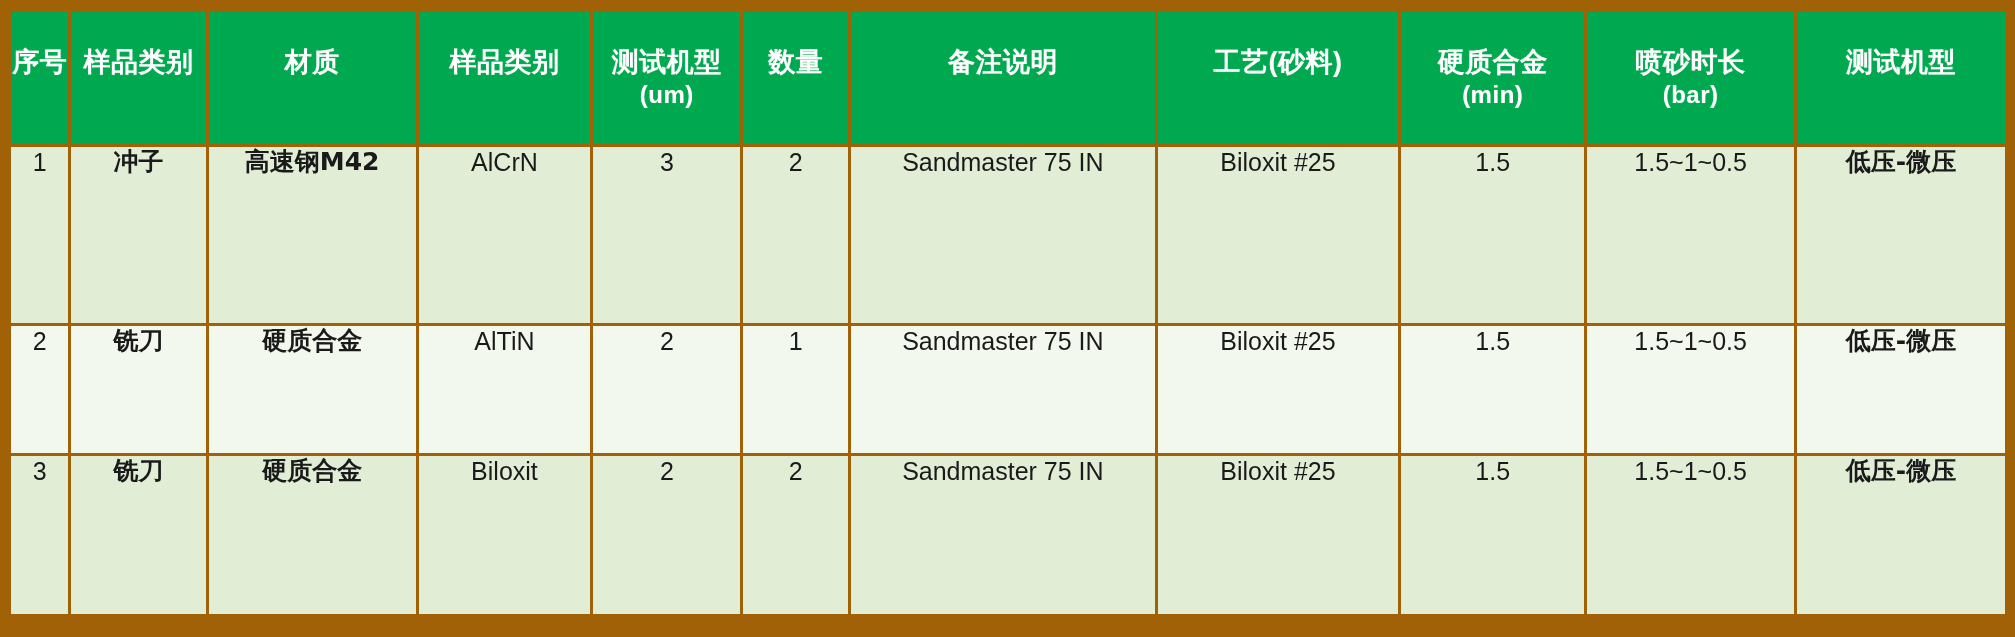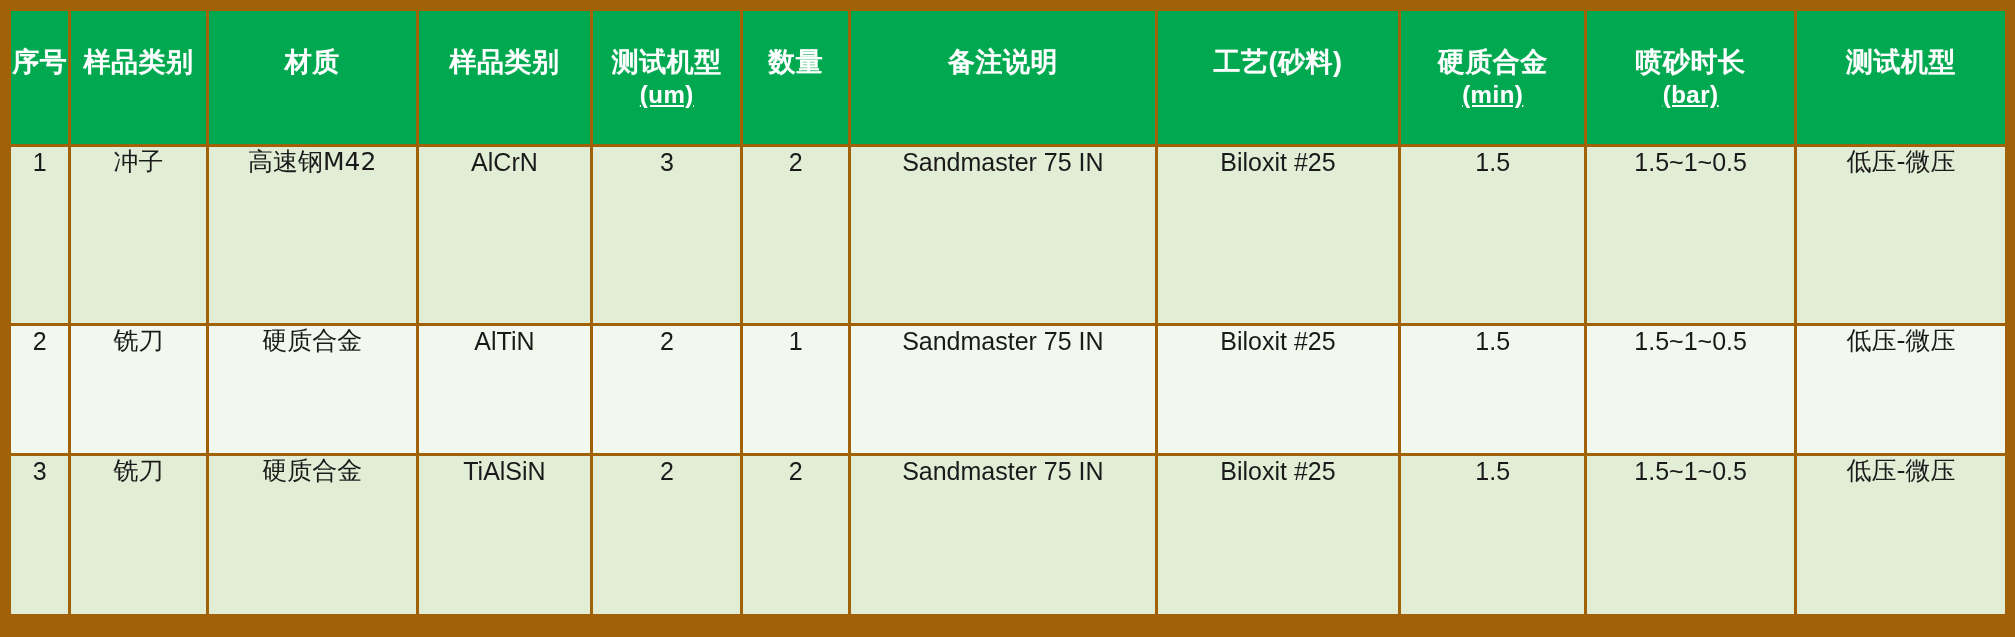--- a/index.html
+++ b/index.html
@@ -48,21 +48,20 @@
     padding-top: 9px;
     letter-spacing: 0.5px;
     white-space: pre-line;
     text-shadow: 0 0 1px rgba(255,255,255,0.35);
   }
   thead th .hdr-sub {
     display: block;
     font-size: 24px;
     line-height: 31px;
     font-weight: bold;
-    text-decoration: underline;
   }
   
   tbody td {
     font-size: 25px;
     line-height: 30px;
     color: #1a1a1a;
     padding-top: 20px;
   }
   tbody tr.band-dark td {
     background: #e2edd6;
@@ -74,20 +73,21 @@
   }
   tbody tr.band-dark.last-row td {
     height: 158px;
   }
   .cell-text {
     display: block;
     white-space: nowrap;
   }
   .cn {
     font-family: "DejaVu Sans", "Liberation Sans", sans-serif;
+    font-weight: bold;
   }
 </style>
 </head>
 <body>
 
 <div id="sheet">
 
   <table class="spec-table">
     <colgroup>
       <col style="width:46px">
@@ -222,21 +222,21 @@
         <td>
             <span class="cell-text">3</span>
           </td>
         <td>
             <span class="cell-text cn">铣刀</span>
           </td>
         <td>
             <span class="cell-text cn">硬质合金</span>
           </td>
         <td>
-            <span class="cell-text">TiAlSiN</span>
+            <span class="cell-text">Biloxit</span>
           </td>
         <td>
             <span class="cell-text">2</span>
           </td>
         <td>
             <span class="cell-text">2</span>
           </td>
         <td>
             <span class="cell-text">Sandmaster 75 IN</span>
           </td>

